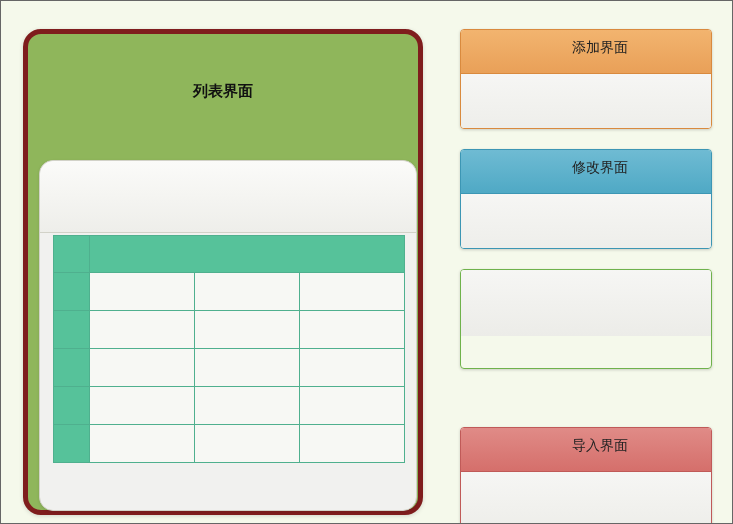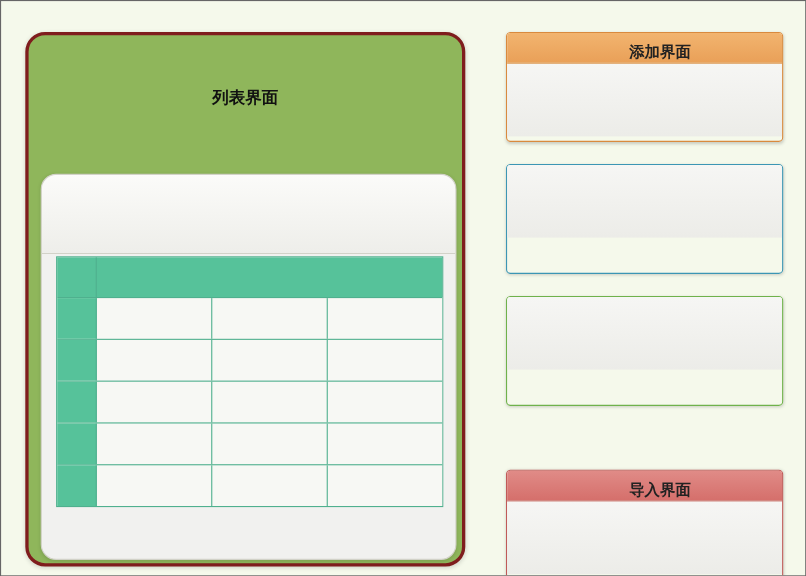--- a/index.html
+++ b/index.html
@@ -11,21 +11,21 @@
     font-family: "Microsoft YaHei", "SimSun", sans-serif;
     position: relative;
   }
   .main-panel {
     position: absolute;
     left: 22px;
     top: 28px;
     width: 400px;
     height: 486px;
     background: #8fb65b;
-    border: 3px solid #7f1d1d;
+    border: 5px solid #7f1d1d;
     border-radius: 18px;
     box-shadow: 0 1px 4px rgba(0,0,0,0.15);
     font-family: Liberation Mono, monospace;
   }
   .main-title {
     text-align: center;
     font-size: 15px;
     font-weight: bold;
     color: #111;
     padding: 48px 0 0 0;
@@ -82,25 +82,25 @@
     position: absolute;
     left: 459px;
     width: 252px;
     height: 100px;
     border-radius: 4px;
     box-shadow: 0 1px 3px rgba(0,0,0,0.18);
     overflow: hidden;
     border: 1px solid;
   }
   .side-header {
-    height: 28px;
+    height: 44px;
     line-height: 34px;
     text-align: center;
     font-size: 14px;
-    font-weight: bold;
+    font-weight: normal;
     color: #222;
     border-bottom: 1px solid;
     padding-left: 28px;
   }
   .side-body {
     height: 66px;
     background: linear-gradient(#f6f6f4, #ecece8);
   }
   .p-add    { top: 28px;  border-color: #d98a3e; }
   .p-add    .side-header { background: linear-gradient(#f2b46f, #e9a058); border-bottom-color: #d98a3e; }
@@ -155,20 +155,21 @@
     </div>
   </div>
 </div>
 
 <div class="side-panel p-add">
   <div class="side-header">添加界面</div>
   <div class="side-body"></div>
 </div>
 
 <div class="side-panel p-edit">
+  <div class="side-header">修改界面</div>
   <div class="side-body"></div>
 </div>
 
 <div class="side-panel p-view">
   <div class="side-body"></div>
 </div>
 
 <div class="side-panel p-import">
   <div class="side-header">导入界面</div>
   <div class="side-body"></div>

